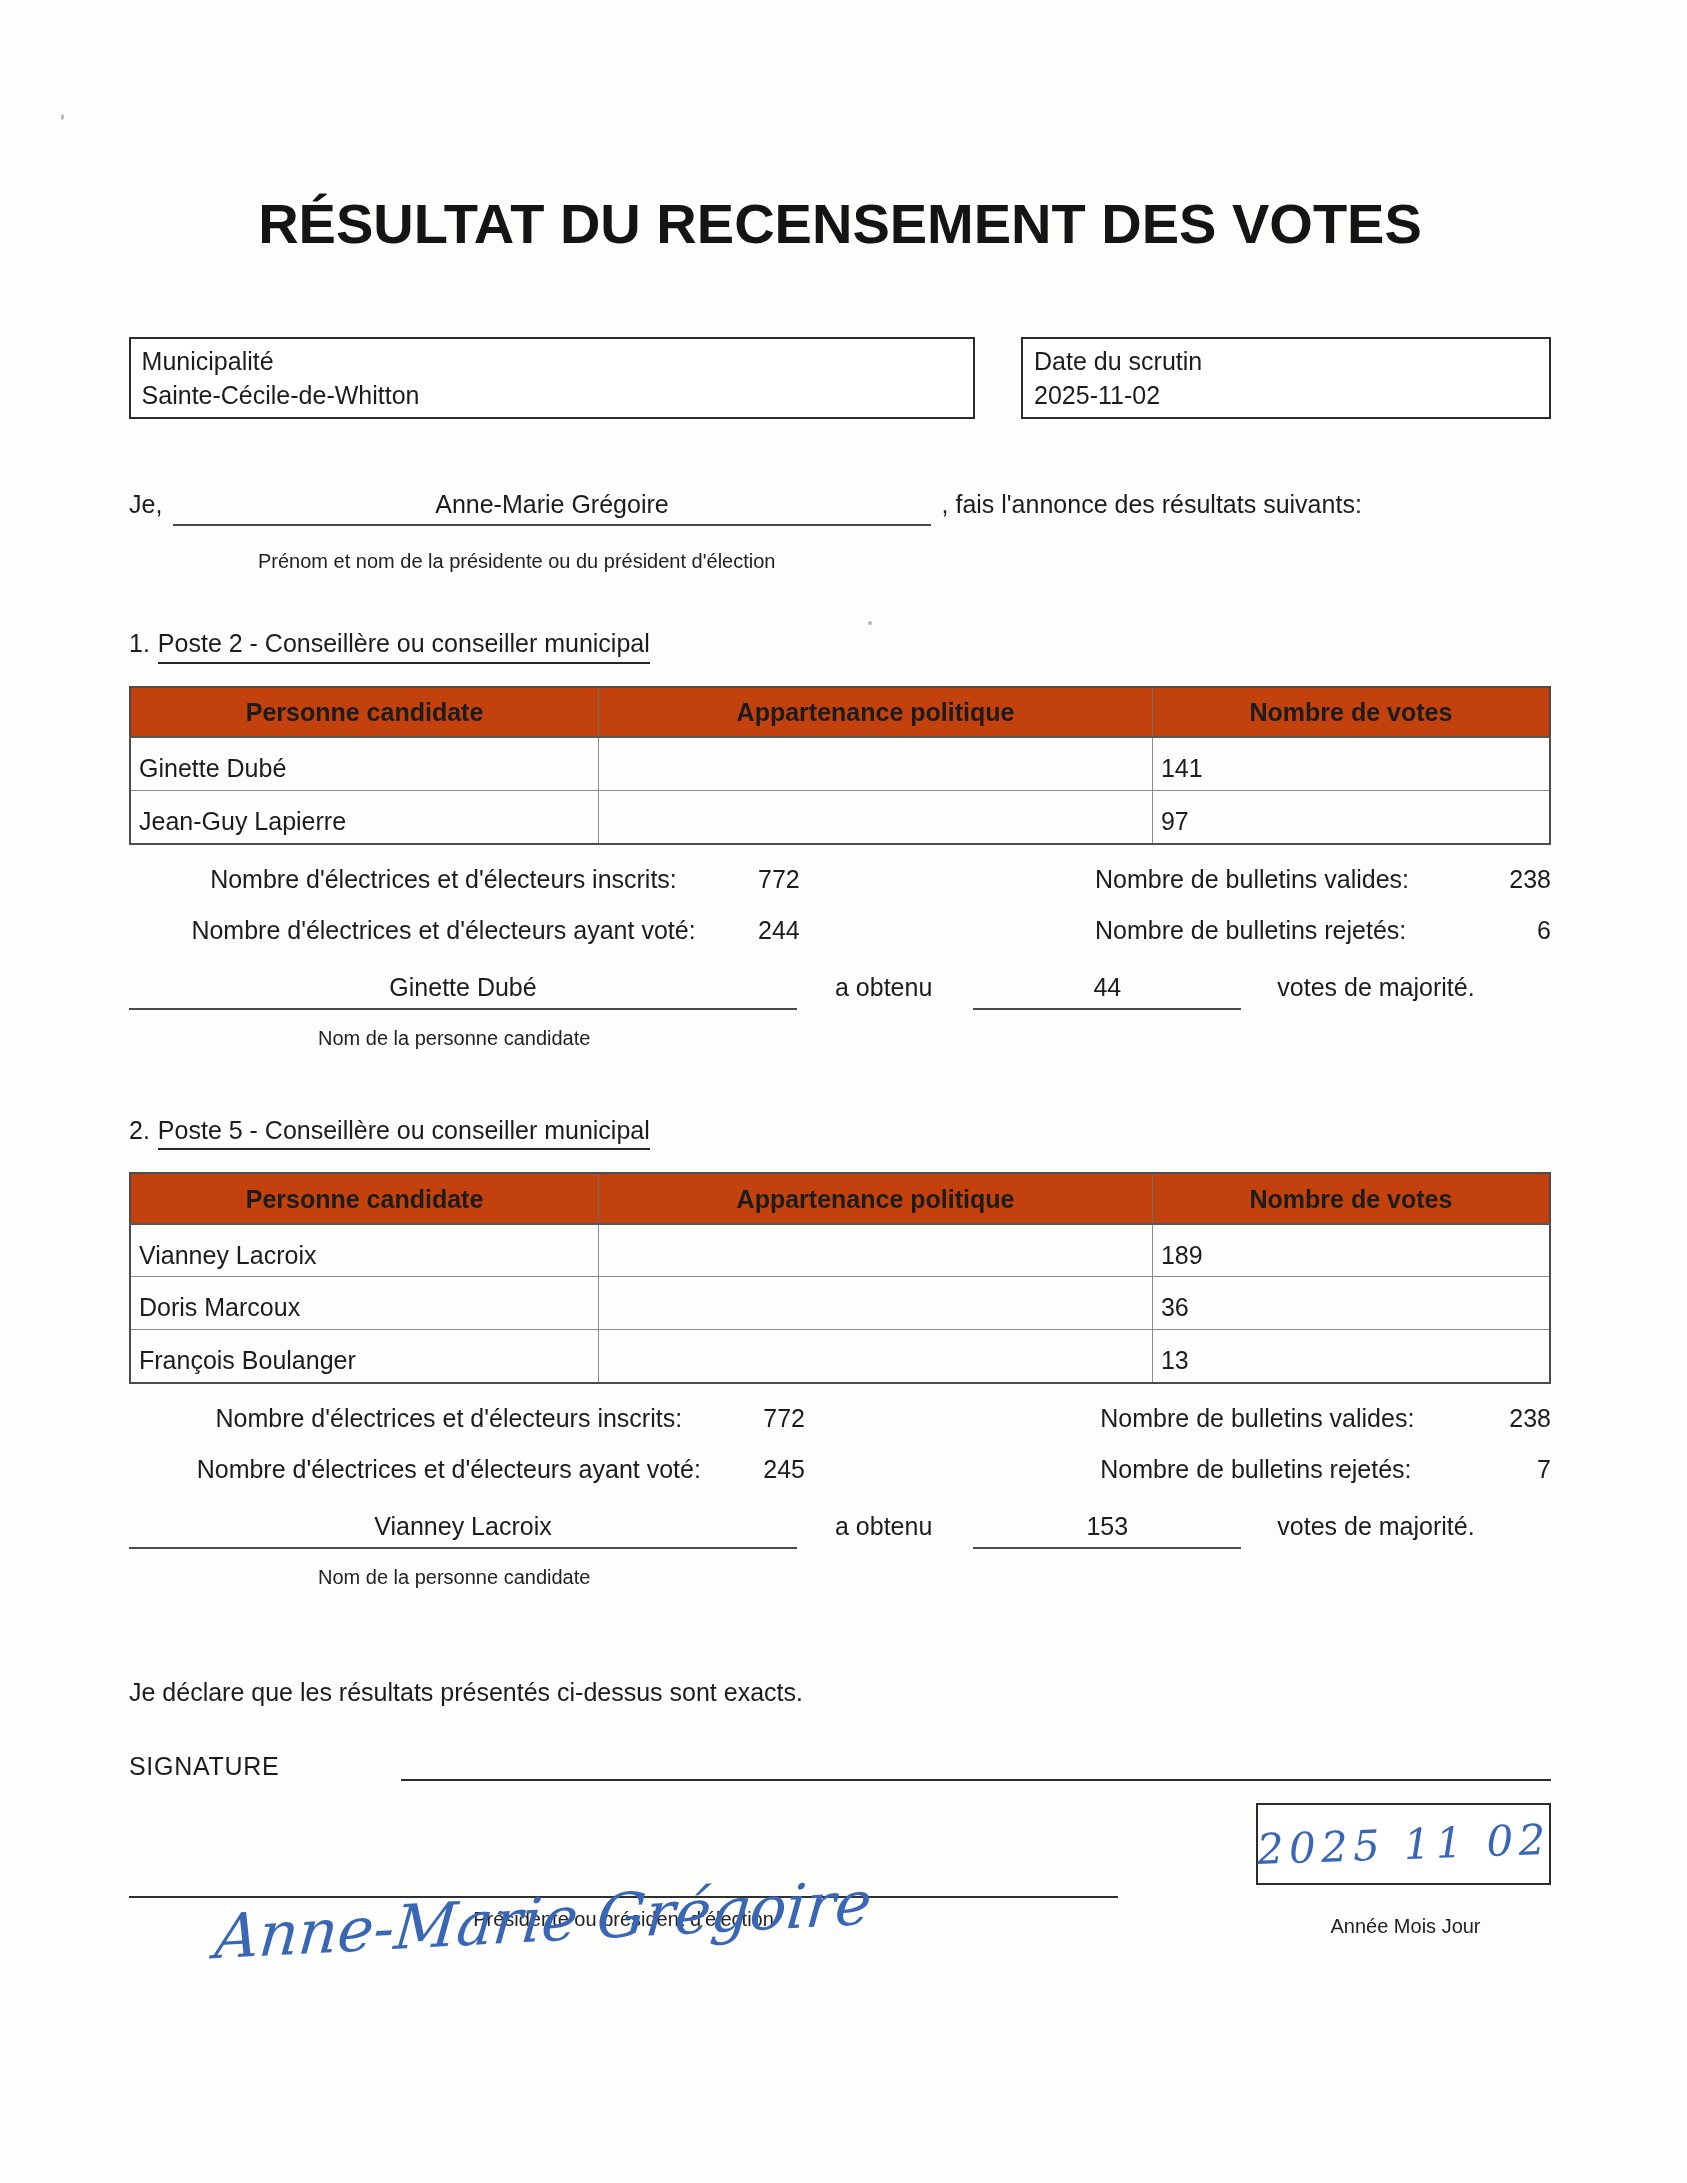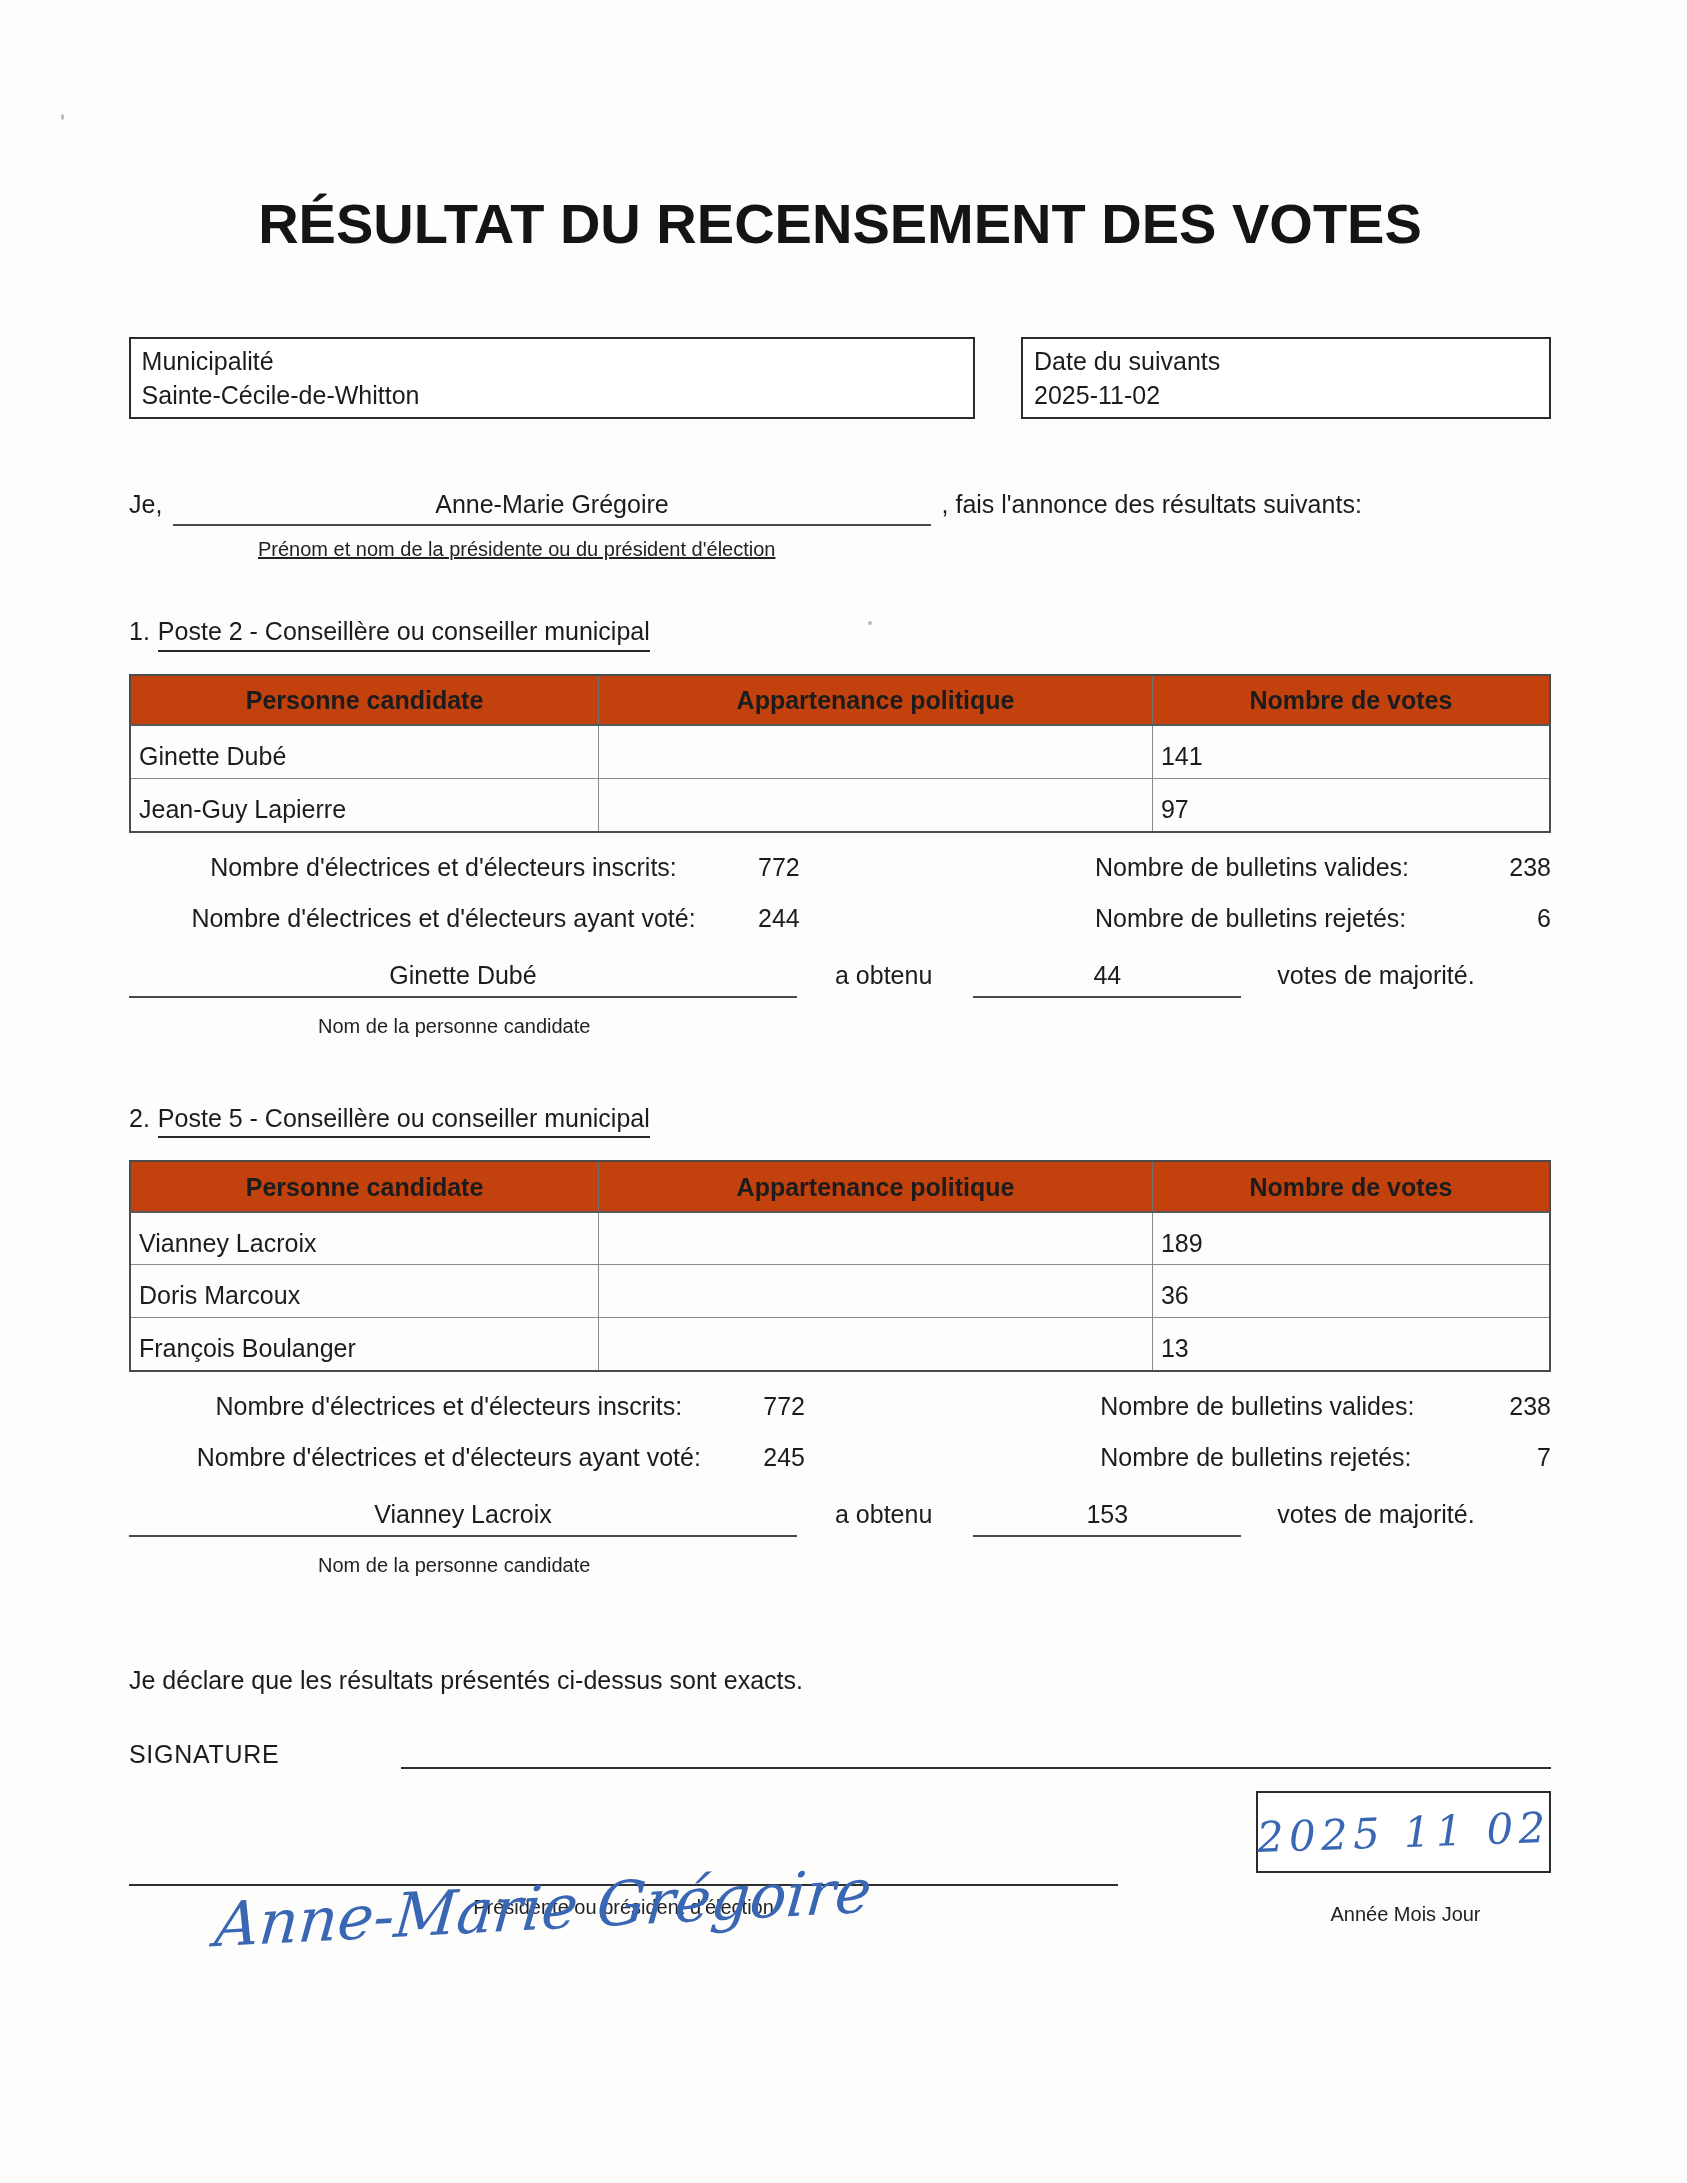--- a/index.html
+++ b/index.html
@@ -33,21 +33,21 @@
 
   
   .announce { margin-top:71px; display:flex; align-items:baseline; font-size:25px; }
   .name-line {
     width:758px; margin-left:10.6px;
     border-bottom:2px solid #4a4a4a;
     text-align:center; padding-bottom:5.3px;
   }
   .announce-suffix { margin-left:10.6px; }
   .small-caption { font-size:20px; color:#222; }
-  .announce-caption { margin-top:12px; margin-left:129px;text-decoration:underline; }
+  .announce-caption { margin-top:24px; margin-left:129px; }
 
   
   .sec-heading { font-size:25px; display:flex; }
   .sec-heading .sec-num { margin-right:8px; }
   .sec-heading .sec-title { border-bottom:2.6px solid #262626; padding-bottom:3.3px; }
   .sec1 { margin-top:56px; }
   .sec2 { margin-top:66px; }
 
   
   table.results {
@@ -137,21 +137,21 @@
   <div class="content">
 
     <div class="title">RÉSULTAT DU RECENSEMENT DES VOTES</div>
 
     <div class="boxes">
       <div class="box box-muni">
         <div class="b-label">Municipalité</div>
         <div class="b-value">Sainte-Cécile-de-Whitton</div>
       </div>
       <div class="box box-date">
-        <div class="b-label">Date du suivants</div>
+        <div class="b-label">Date du scrutin</div>
         <div class="b-value">2025-11-02</div>
       </div>
     </div>
 
     <div class="announce">
       <span>Je,</span>
       <span class="name-line">Anne-Marie Grégoire</span>
       <span class="announce-suffix">, fais l'annonce des résultats suivants:</span>
     </div>
     <div class="small-caption announce-caption">Prénom et nom de la présidente ou du président d'élection</div>

